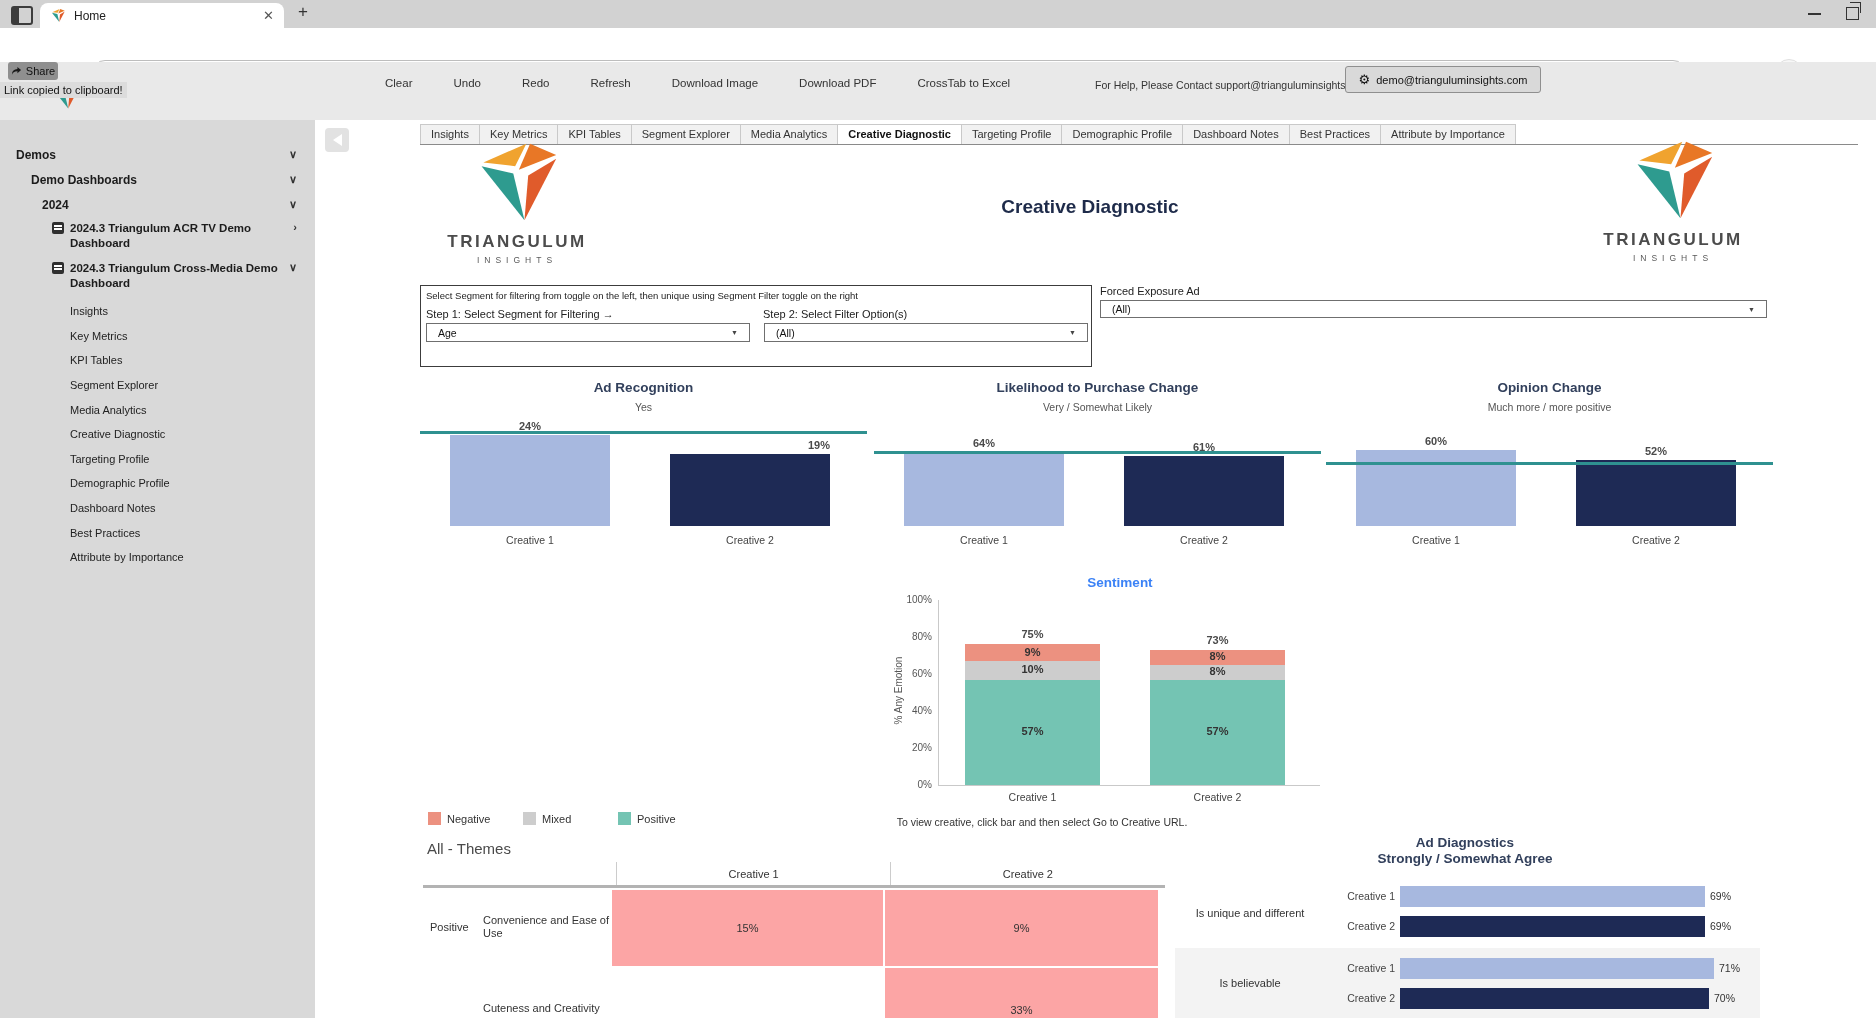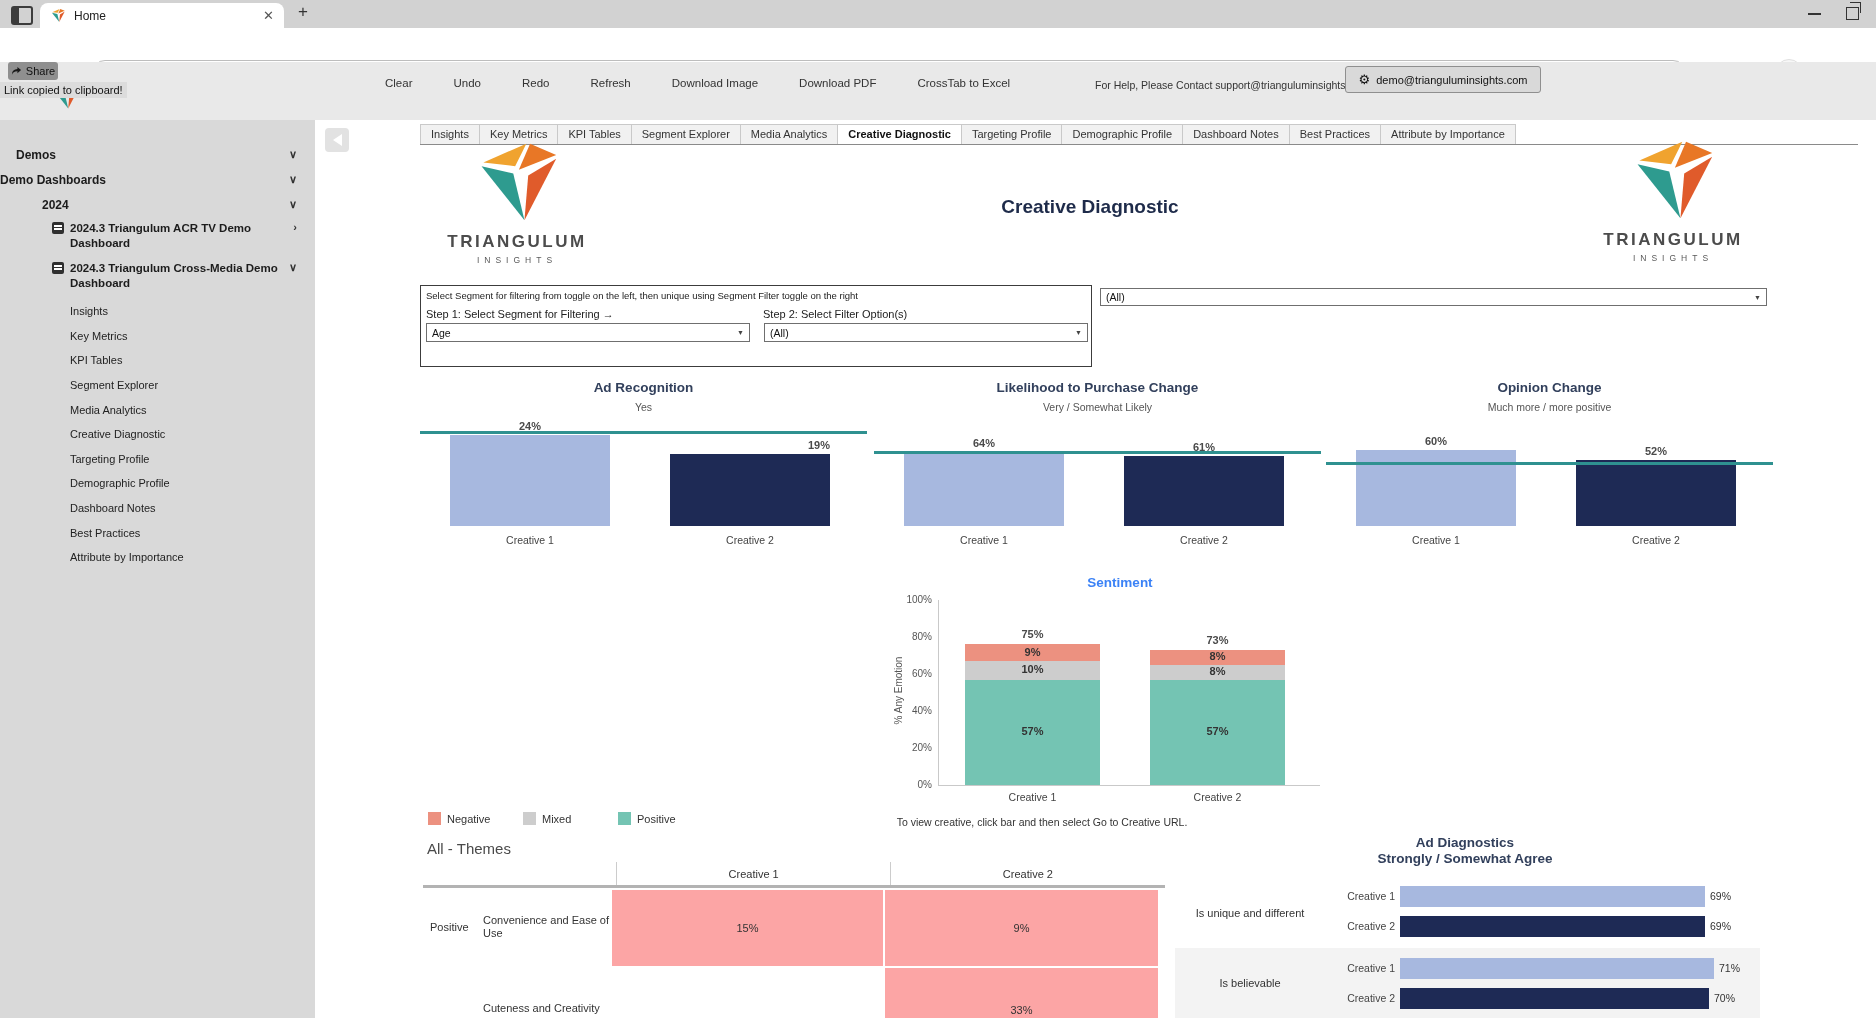--- a/index.html
+++ b/index.html
@@ -44,21 +44,21 @@
     border-radius:3px;display:flex;align-items:center;justify-content:center;gap:6px;font-size:11px;color:#111;box-sizing:border-box;}
   .gear{font-size:13px;line-height:1;}
 
   
   .sidebar{position:absolute;left:0;top:120px;width:315px;height:898px;background:#d9d9d9;}
   .mini-logo{position:absolute;left:52px;top:-36px;z-index:1;}
   .tree{position:relative;padding-top:22px;font-size:12px;color:#1c1c1c;}
   .trow{position:relative;display:flex;align-items:center;}
   .trow .chev{position:absolute;right:18px;color:#333;font-size:11px;}
   .lvl0{padding-left:16px;height:25px;font-weight:bold;text-align:center;}
-  .lvl1{height:25px;font-weight:bold;}
+  .lvl1{padding-left:31px;height:25px;font-weight:bold;}
   .lvl2{padding-left:42px;height:25px;font-weight:bold;}
   .lvl3{padding-left:52px;min-height:24px;font-weight:bold;font-size:11.5px;align-items:flex-start;padding-top:4px;box-sizing:border-box;}
   .lvl3 .booki{width:12px;height:12px;background:#2f2f2f;border-radius:2px;margin-right:6px;flex:0 0 aupx;position:relative;top:1px;}
   .lvl3 .booki::after{content:"";position:absolute;left:2px;top:3px;width:8px;height:1.5px;background:#fff;box-shadow:0 3px 0 #fff;}
   .lvl3 .lbl{max-width:215px;line-height:15px;}
   .leaves{margin-top:8px;}
   .leaf{padding-left:70px;height:24.6px;display:flex;align-items:center;font-size:11px;font-weight:normal;color:#222;}
 
   
   .collapse-btn{position:absolute;left:325px;top:128px;width:24px;height:24px;background:#e2e2e2;border-radius:4px;
@@ -74,21 +74,21 @@
   .logo .lname{font-size:17px;font-weight:bold;color:#4c4c4c;letter-spacing:2.5px;margin-top:4px;}
   .logo .ltag{font-size:8.5px;color:#5a5a5a;letter-spacing:5px;margin-top:3px;}
   .page-title{position:absolute;left:900px;top:196px;width:380px;text-align:center;font-size:19px;font-weight:bold;color:#1e2b4a;}
 
   .filter-panel{position:absolute;left:420px;top:285px;width:672px;height:82px;border:1px solid #3c3c3c;background:#fff;box-sizing:border-box;}
   .fp-note{font-size:9.5px;color:#222;margin:4px 0 0 5px;}
   .fp-labels{display:flex;font-size:11px;color:#222;margin:7px 0 0 5px;}
   .fp-labels .l1{width:337px;}
   .fp-selects{display:flex;margin:3px 0 0 5px;gap:14px;}
   .uiselect{width:324px;height:19px;border:1px solid #6f6f6f;font-size:10.5px;color:#111;display:flex;align-items:center;
-    padding:0 5px;box-sizing:border-box;background:#fff;}
+    padding:0 11px;box-sizing:border-box;background:#fff;}
   .uiselect .caret{margin-left:auto;font-size:7px;color:#444;}
   .forced{position:absolute;left:1100px;top:285px;}
   .forced .flabel{font-size:11px;color:#222;}
   .forced .uiselect{width:667px;height:18px;margin-top:3px;}
 
   
   .bchart{position:absolute;top:378px;width:447px;height:170px;}
   .bc-title{position:absolute;top:2px;left:0;width:100%;text-align:center;font-size:13.5px;font-weight:bold;color:#32405c;}
   .bc-sub{position:absolute;top:23px;left:0;width:100%;text-align:center;font-size:10.5px;color:#555;}
   .bc-plot{position:absolute;left:0;top:0;width:100%;height:100%;}
@@ -323,20 +323,21 @@
         <span class="caret">▼</span>
       </div>
       <div class="uiselect">
         <span>(All)</span>
         <span class="caret">▼</span>
       </div>
     </div>
   </div>
 
   <div class="forced">
+    <div class="flabel">Forced Exposure Ad</div>
     <div class="uiselect">
       <span>(All)</span>
       <span class="caret">▼</span>
     </div>
   </div>
 
   <div class="bchart" id="bchart0" style="left:420px;">
     <div class="bc-title">Ad Recognition</div>
     <div class="bc-sub">Yes</div>
     <div class="bc-plot">

